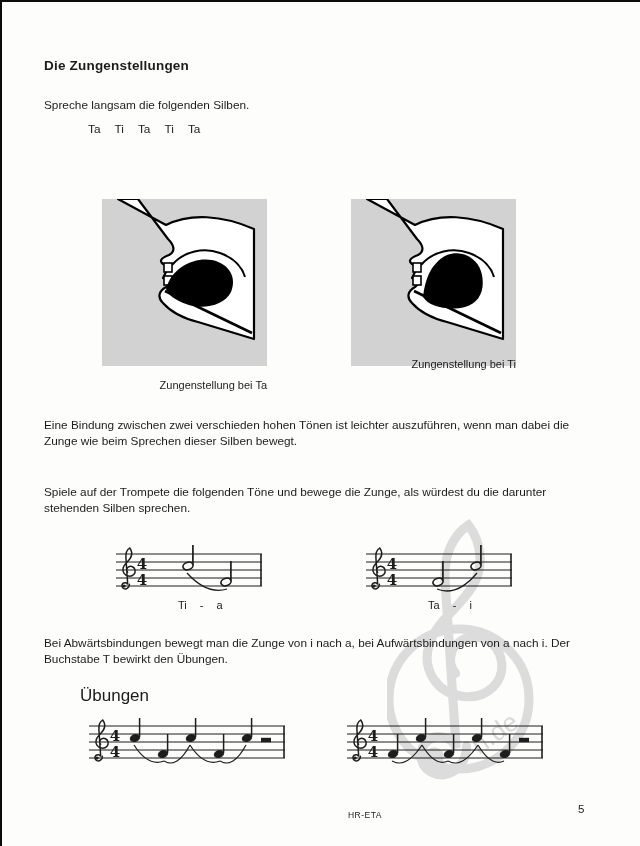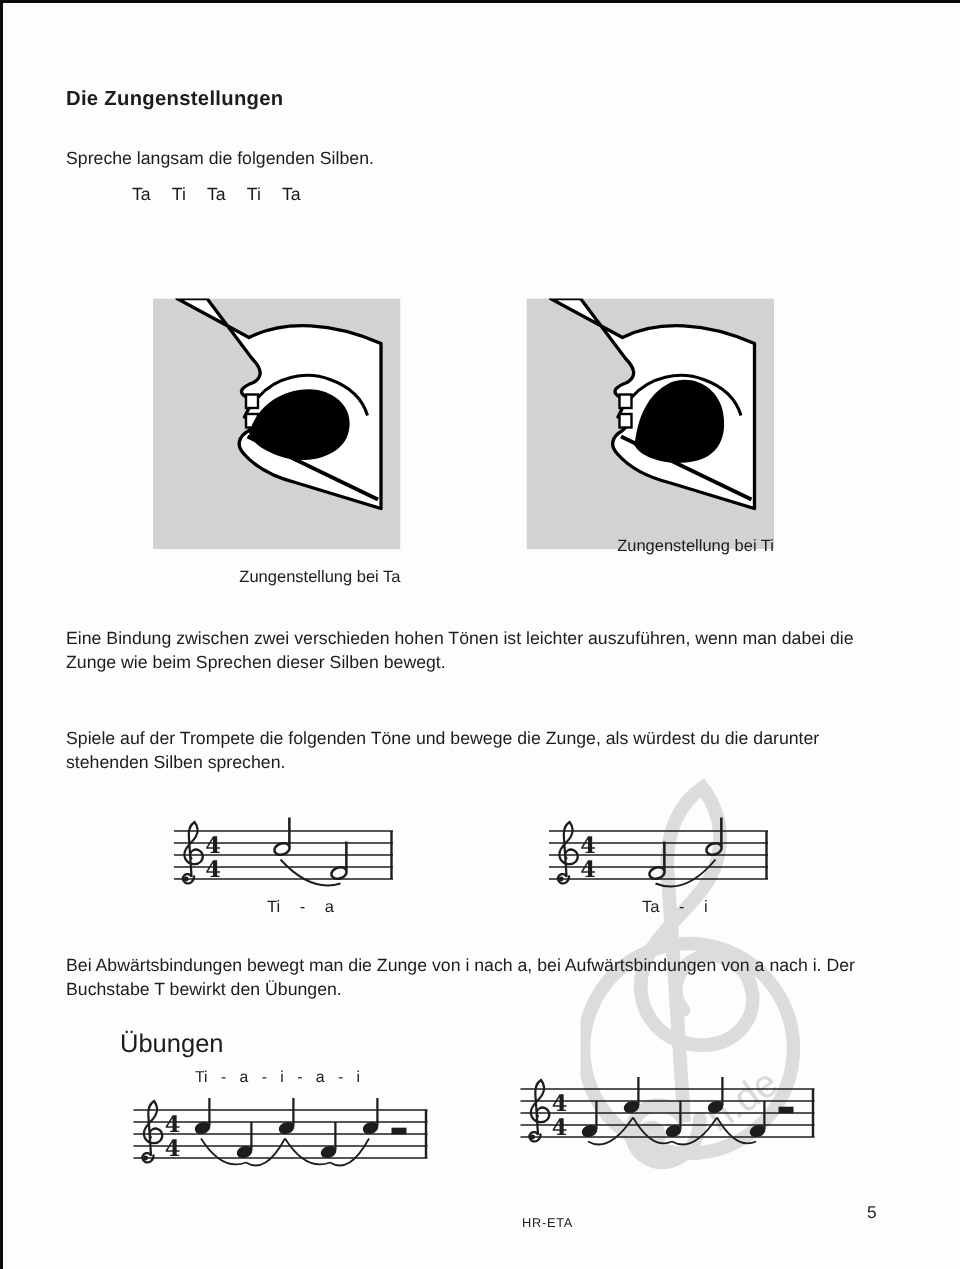--- a/index.html
+++ b/index.html
@@ -142,21 +142,20 @@
       </svg>
       <div class="stave-syll" style="padding-left:64px">Ta - i</div>
     </div>
 
     <div class="abs para" style="left:42px;top:634px">Bei Abwärtsbindungen bewegt man die Zunge von i nach a, bei Aufwärtsbindungen von a nach i. Der
 Buchstabe T bewirkt den Übungen.</div>
 
     <div class="abs h2" style="left:78px;top:684px">Übungen</div>
 
     <div class="abs" style="left:85px;top:710px">
-      <div class="ex-syll" style="padding-left:43px">Ti - a - i - a - i</div>
       <svg width="200" height="58" viewBox="0 0 200 58">
         <g stroke="#1d1d1d" stroke-width="1">
           <line x1="2" y1="14" x2="198" y2="14"></line>
             <line x1="2" y1="22" x2="198" y2="22"></line>
           <line x1="2" y1="30" x2="198" y2="30"></line>
             <line x1="2" y1="38" x2="198" y2="38"></line>
           <line x1="2" y1="46" x2="198" y2="46"></line>
           <line x1="197" y1="14" x2="197" y2="46" stroke-width="1.6"></line>
         </g>
         <use href="#gclef" transform="translate(4,7)" style="color:#1d1d1d"></use>

